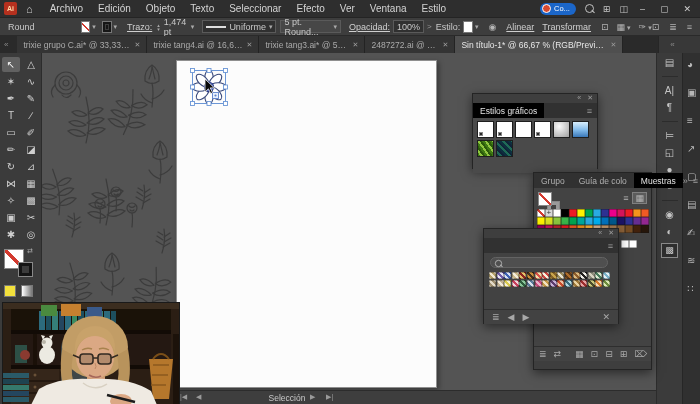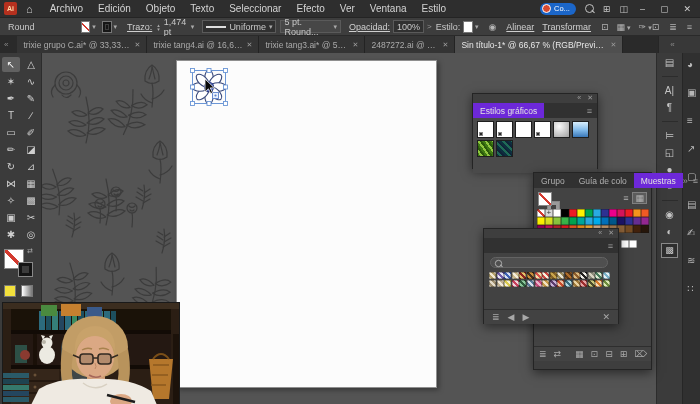--- a/index.html
+++ b/index.html
@@ -66,21 +66,21 @@
   .dock-ic.boxed{border:1px solid #8a8a8a;background:#2e2e2e;padding:1px 3px;font-size:9px;}
   .dockdiv{width:16px;height:1px;background:#2c2c2c;margin:2px 0;}
   #dock-edge{left:682px;top:53px;width:18px;height:351px;background:#303030;border-left:1px solid #262626;box-sizing:border-box;display:flex;flex-direction:column;align-items:flex-start;padding:6px 0 0 4px;gap:17px;}
   .edge-ic{font-size:10px;color:#b8b8b8;}
   
   .panel{position:absolute;background:#3e3e3e;border:1px solid #242424;box-shadow:0 3px 10px rgba(0,0,0,.5);box-sizing:border-box;}
   .pstrip{height:9px;position:relative;background:#3e3e3e;}
   .pstrip .pstrip-ics{position:absolute;right:4px;top:0;display:flex;gap:6px;font-size:7px;color:#9c9c9c;}
   .ptabs{background:#313131;display:flex;align-items:stretch;height:15px;font-size:8.5px;}
   .ptab{display:flex;align-items:center;padding:0 7px;color:#b0b0b0;white-space:nowrap;}
-  .ptab.active{background:#6d28d9;color:#e2e2e2;}
+  .ptab.active{background:#000000;color:#e2e2e2;}
   .ptabs .pmenu{margin-left:auto;display:flex;align-items:center;gap:5px;padding-right:5px;color:#9c9c9c;font-size:9px;}
   
   #panel-styles{left:472px;top:93px;width:126px;height:76px;}
   #gs-grid{background:#4a4a4a;height:52px;padding:3px 0 0 4px;display:grid;grid-template-columns:repeat(6,19px);grid-auto-rows:19px;}
   .gs-thumb{width:17px;height:17px;border:1px solid #1e1e1e;box-sizing:border-box;position:relative;background:#fff;}
   .gs-badge{position:absolute;left:1px;bottom:1px;width:4px;height:4px;background:#2a2a2a;border:1px solid #888;box-sizing:border-box;}
   
   #panel-swatches{left:533px;top:172px;width:119px;height:198px;z-index:3;}
   #sw-content{background:#434343;position:relative;height:173px;}
   #sw-indicator-fill{position:absolute;left:4px;top:4px;width:14px;height:14px;border:1px solid #888;box-sizing:border-box;z-index:2;}
@@ -334,20 +334,27 @@
       </div>
     <div id="fill-swatch" class="abs sw-nonebg"></div>
     <div id="stroke-swatch" class="abs"></div>
     <span id="swap-fs" class="abs">⇄</span>
     <div id="color-btn" class="abs"></div>
     <div id="grad-btn" class="abs"></div>
     <span id="mode-a" class="abs">◐</span>
     <span id="mode-b" class="abs">▣</span>
   </div>
 
+  <div id="statusbar" class="abs">
+    <span class="st-nav" style="left:138px">|◀</span>
+    <span class="st-nav" style="left:154px">◀</span>
+    <span style="left:185px;width:120px;text-align:center">Selección</span>
+    <span class="st-nav" style="left:268px">▶</span>
+    <span class="st-nav" style="left:284px">▶|</span>
+  </div>
 
   <div id="dock-inner" class="abs">
       <span class="dock-ic">▤</span>
       <div class="dockdiv"></div>
       <span class="dock-ic">A|</span>
       <span class="dock-ic">¶</span>
       <div class="dockdiv"></div>
       <span class="dock-ic">⊨</span>
       <span class="dock-ic">◱</span>
       <span class="dock-ic">●</span>

